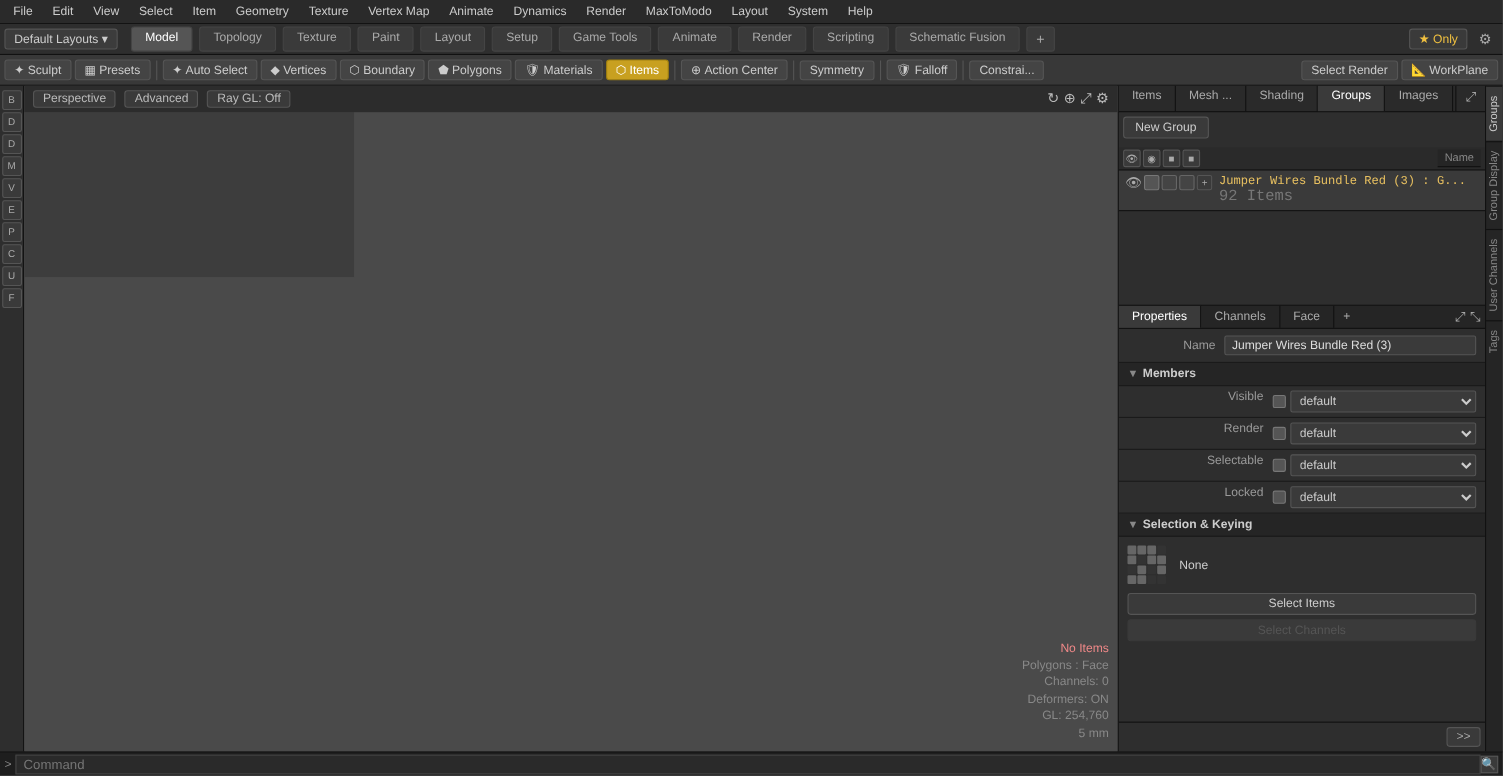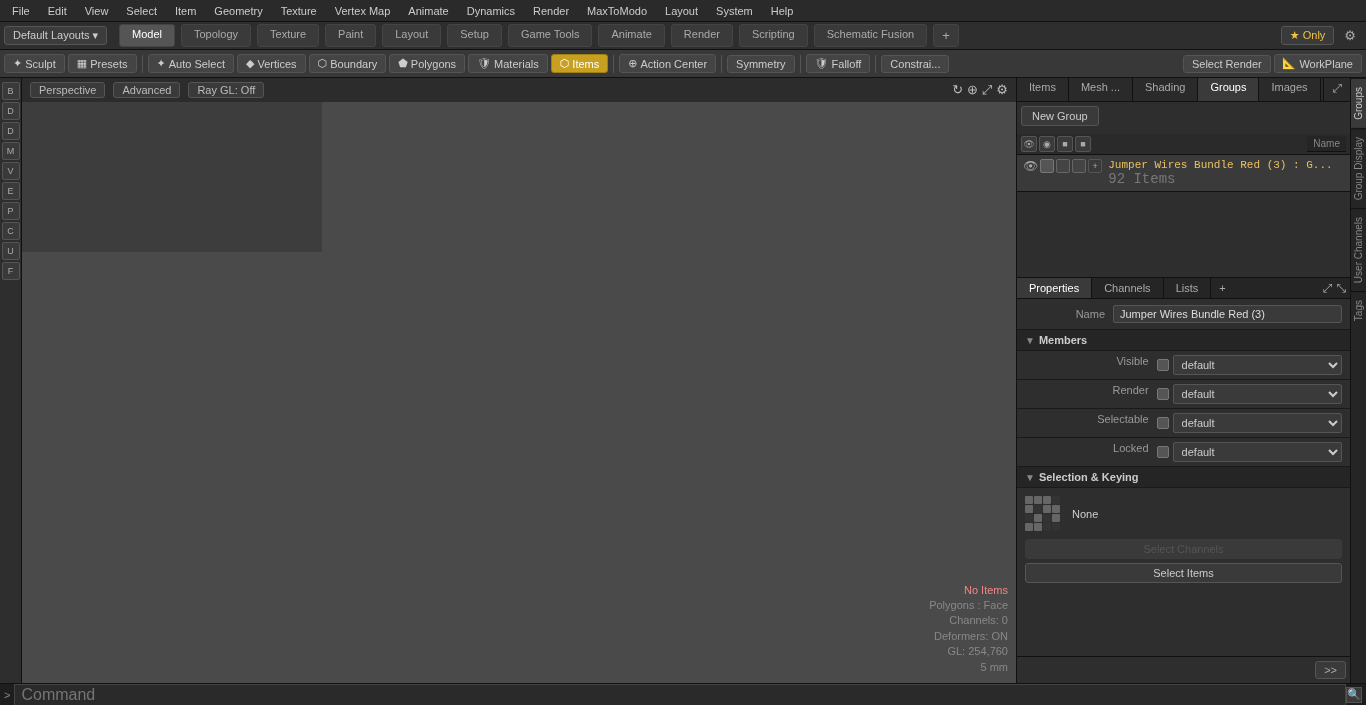--- a/index.html
+++ b/index.html
@@ -92,21 +92,21 @@
     .sel-keying-content { padding: 8px; }
     .sel-keying-icon-row { display: flex; align-items: center; gap: 4px; margin-bottom: 8px; }
 
     .sel-btns { display: flex; flex-direction: column; gap: 4px; margin-top: 4px; }
     .sel-btn { padding: 3px 10px; background: #3a3a3a; color: #ccc; border: 1px solid #555; border-radius: 3px; cursor: pointer; font-size: 11px; }
     .sel-btn.disabled { color: #555; border-color: #3a3a3a; cursor: not-allowed; }
 
     
     #cmd-bar { display: flex; align-items: center; height: 22px; background: #1e1e1e; border-top: 1px solid #111; padding: 0 4px; }
     .cmd-prompt { color: #888; margin-right: 4px; font-size: 11px; }
-    .cmd-input { flex: 1; background: #2a2a2a; border: 1px solid #444; color: #ccc; padding: 1px 6px; font-size: 16px; }
+    .cmd-input { flex: 1; background: #2a2a2a; border: 1px solid #444; color: #ccc; padding: 1px 6px; font-size: 12px; }
     .cmd-search { width: 16px; height: 16px; background: #3a3a3a; border: 1px solid #555; color: #aaa; cursor: pointer; display: flex; align-items: center; justify-content: center; font-size: 11px; }
 
     
     #scene-svg { position: absolute; top: 24px; bottom: 0; left: 0; right: 0; }
 
     .rp-panels { display: flex; flex: 1; overflow: hidden; }
     .rp-main { flex: 1; display: flex; flex-direction: column; overflow: hidden; }
 
     
     #rp-upper { height: 200px; border-bottom: 1px solid #111; display: flex; flex-direction: column; }
@@ -418,21 +418,21 @@
                 <div class="gr-sub">92 Items</div>
               </div>
             </div>
           </div>
         </div>
 
         <div id="rp-lower">
           <div class="props-tabs">
             <div class="props-tab active">Properties</div>
             <div class="props-tab">Channels</div>
-            <div class="props-tab">Lists</div>
+            <div class="props-tab">Face</div>
             <div class="props-tab-plus">+</div>
             <div class="props-tab-expand">
               <span class="props-tab-icon">⤢</span>
               <span class="props-tab-icon">⤡</span>
             </div>
           </div>
 
           <div id="props-section">
 
             <div class="prop-name-row">
@@ -507,22 +507,22 @@
                   <div style="width:8px;height:8px;background:#333;border-radius:1px;"></div>
                   <div style="width:8px;height:8px;background:#666;border-radius:1px;"></div>
                   <div style="width:8px;height:8px;background:#666;border-radius:1px;"></div>
                   <div style="width:8px;height:8px;background:#666;border-radius:1px;"></div>
                   <div style="width:8px;height:8px;background:#333;border-radius:1px;"></div>
                   <div style="width:8px;height:8px;background:#333;border-radius:1px;"></div>
                 </div>
                 <span>None</span>
               </div>
               <div class="sel-btns">
+                <button class="sel-btn">Select Items</button>
                 <button class="sel-btn disabled">Select Channels</button>
-                <button class="sel-btn">Select Items</button>
               </div>
             </div>
           </div>
 
           <div style="display:flex;justify-content:flex-end;padding:4px;border-top:1px solid #111;">
             <div style="padding:2px 8px;background:#3a3a3a;border:1px solid #555;border-radius:3px;color:#aaa;cursor:pointer;">&gt;&gt;</div>
           </div>
         </div>
       </div>
 

